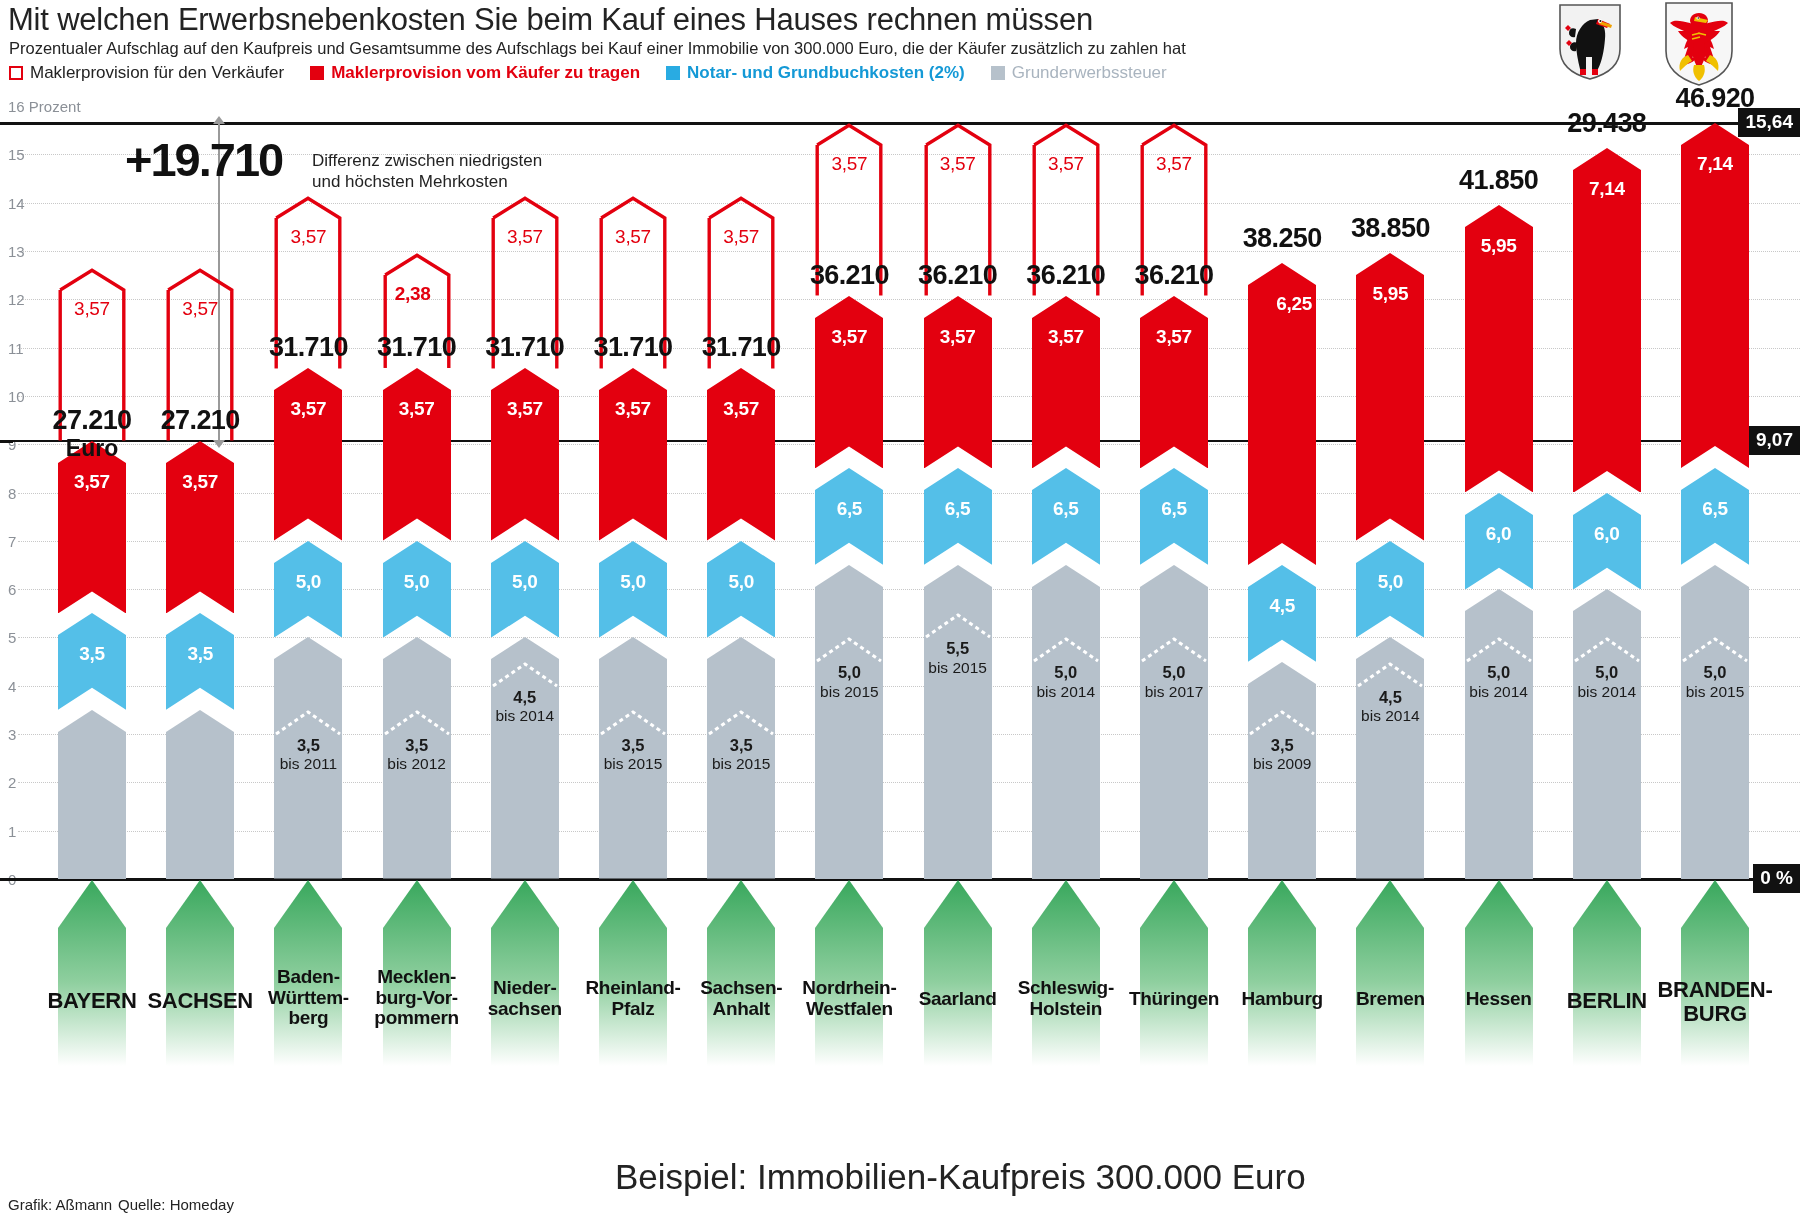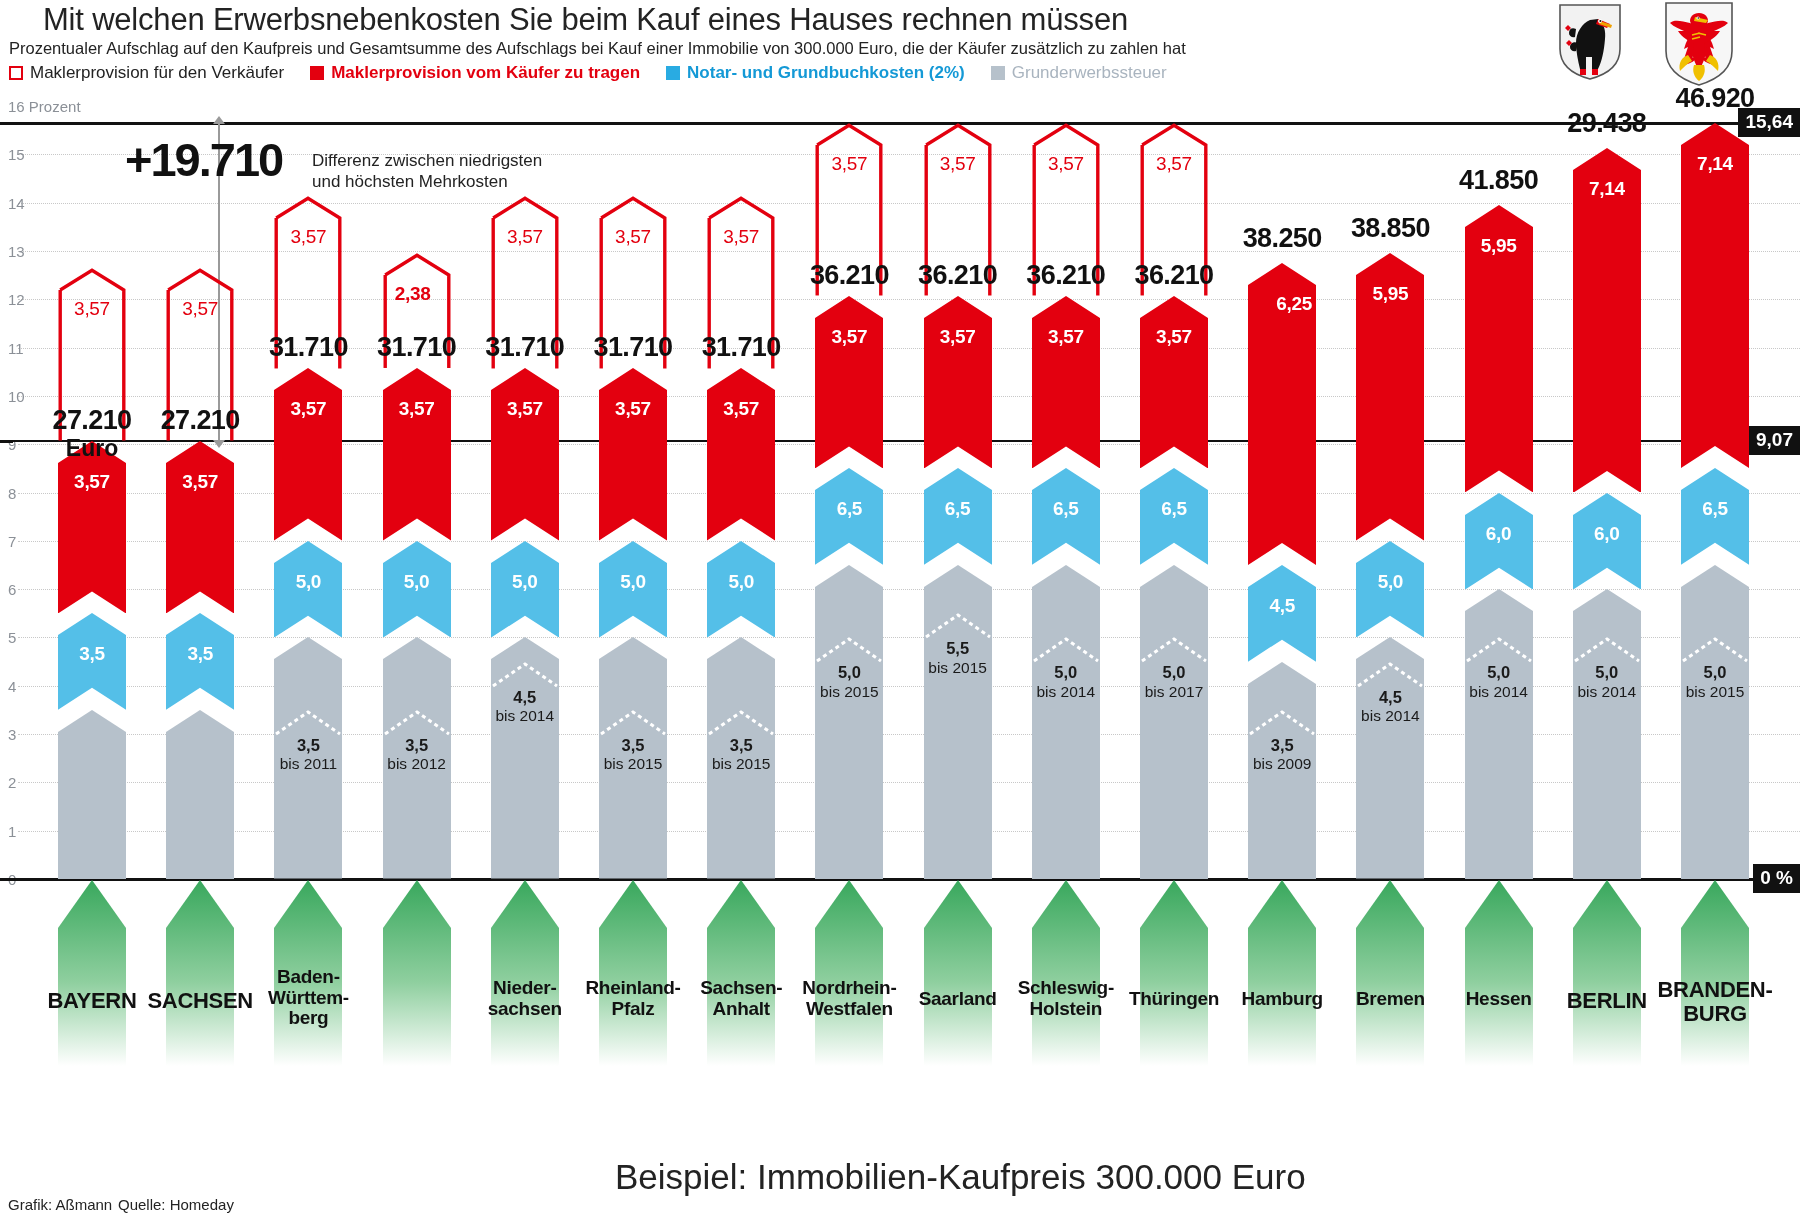--- a/index.html
+++ b/index.html
@@ -4,21 +4,21 @@
 <style>
   * { box-sizing: border-box; margin:0; padding:0; }
   html,body{ background:#fff; }
   body{
     width:1800px; height:1222px; position:relative; overflow:hidden;
     font-family:"Liberation Sans", sans-serif; color:#1a1a1a;
   }
   
   #hdr-title{
     position:absolute; left:8px; top:2px; font-size:31px; font-weight:400;
-    letter-spacing:-0.2px; color:#232323; white-space:nowrap;margin-left:35px;
+    letter-spacing:-0.2px; color:#232323; white-space:nowrap;
   }
   #hdr-sub{
     position:absolute; left:9px; top:39px; font-size:16.5px; color:#232323; white-space:nowrap;
   }
   #legend{ position:absolute; left:9px; top:62px; height:22px; display:flex; align-items:center; gap:0; }
   .lg{ display:flex; align-items:center; margin-right:26px; white-space:nowrap; font-size:17px; }
   .sw{ width:14px; height:14px; margin-right:7px; flex:0 0 auto; }
   .sw.hollow{ background:#fff; border:2.5px solid #e3000f; }
   .sw.red{ background:#e3000f; }
   .sw.blue{ background:#29abe2; }
@@ -353,20 +353,25 @@
     <div class="house" style="left: 382.6px; top: 880px; width: 68px; height: 186px;"><svg width="68" height="186" viewBox="0 0 68 186">
        <defs>
          <linearGradient id="gg3" x1="0" y1="0" x2="0" y2="1">
            <stop offset="0%" stop-color="#39a85d"></stop>
            <stop offset="55%" stop-color="#8fcf9f"></stop>
            <stop offset="100%" stop-color="#ffffff"></stop>
          </linearGradient>
        </defs>
        <path d="M0,48 L34,0 L68,48 L68,186 L0,186 Z" fill="url(#gg3)"></path>
      </svg></div>
+    <div class="hname" style="left: 341.6px; top: 967px;">
+      <div>Mecklen-</div>
+      <div>burg-Vor-</div>
+      <div>pommern</div>
+    </div>
     <div class="seg" style="left: 490.8px; top: 637.438px; width: 68px; height: 241.562px;">
       <svg width="68" height="241.5625" viewBox="0 0 68 241.5625">
        <path d="M0,22 L34,0 L68,22 L68,241.5625 L0,241.5625 Z" fill="#b6c1cb"></path>
      </svg>
     </div>
     <div class="seg" style="left: 490.8px; top: 661.594px; width: 68px; height: 36px;">
       <svg width="68" height="36" viewBox="0 0 68 36">
        <path d="M2,24 L34,2 L66,24" fill="none" stroke="#ffffff" stroke-width="3" stroke-dasharray="4 3.5"></path>
      </svg>
     </div>

